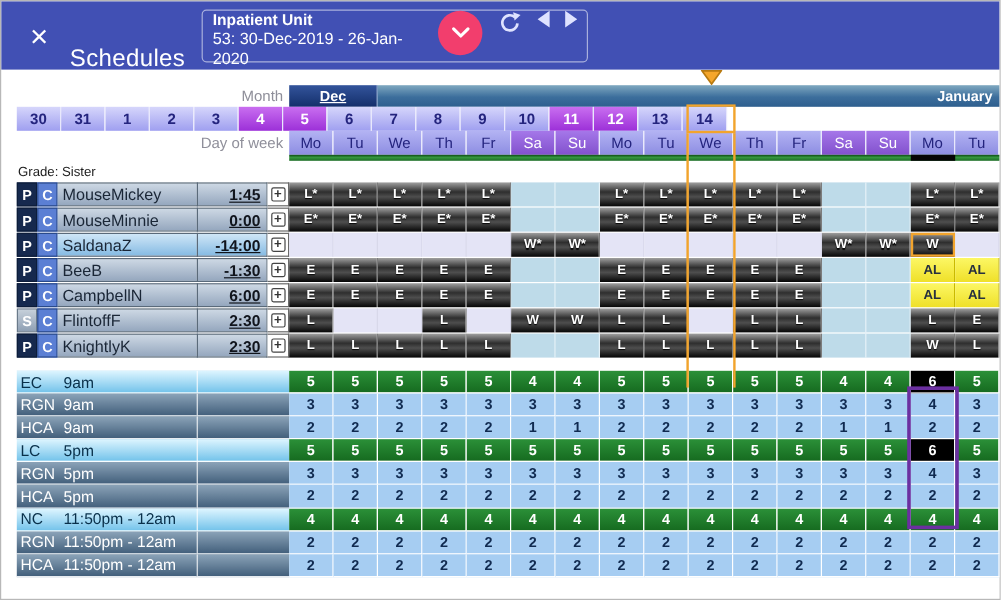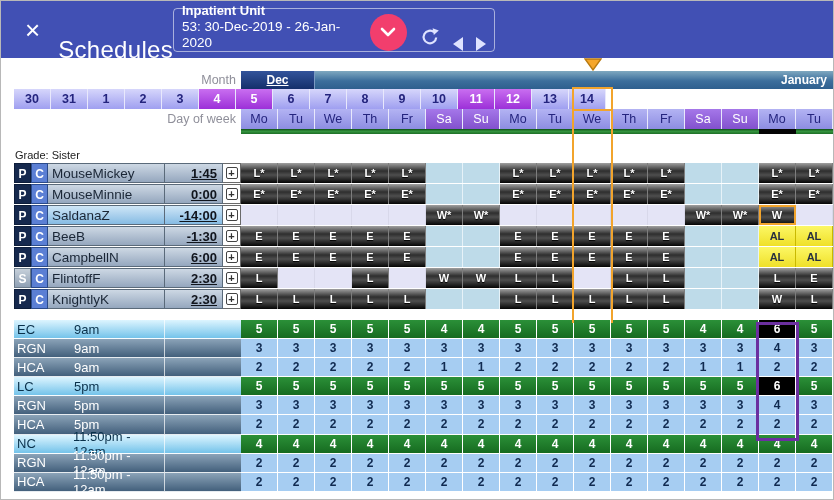--- a/index.html
+++ b/index.html
@@ -2,22 +2,22 @@
 <html><head>
 <meta charset="utf-8">
 <style>
   * { margin:0; padding:0; box-sizing:border-box; }
   body { background:#fff; font-family:"Liberation Sans", sans-serif; }
   .page { position:relative; width:834px; height:500px; background:#fff; overflow:hidden; border:1px solid #b8b8b8; }
 
   
   .topbar { height:57px; background:#4150b4; display:flex; align-items:center; color:#fff; }
   .close-x { margin-left:24px; font-size:26px; line-height:26px; cursor:pointer; font-weight:400; }
-  .app-title { margin-left:18px; font-size:24px; font-weight:400; letter-spacing:.3px;margin-top:40px; }
-  .unit-box { height:44px; width:322px; border:1px solid rgba(255,255,255,.55); border-radius:4px; display:flex; align-items:flex-end; padding:0 8px; }
+  .app-title { margin-left:18px; font-size:20px; font-weight:400; letter-spacing:.3px;margin-top:40px; }
+  .unit-box { margin-left:14px; height:44px; width:322px; border:1px solid rgba(255,255,255,.55); border-radius:4px; display:flex; align-items:flex-start; padding:0 8px; }
   .unit-text { line-height:16px; }
   .unit-name { font-size:13px; font-weight:bold; }
   .unit-period { font-size:13.5px; }
   .pink-btn { margin-left:auto; width:37px; height:37px; border-radius:50%; background:#f23e6d; display:flex; align-items:center; justify-content:center; border:none; cursor:pointer; flex:none; }
   .icon-btn { margin-left:13px; display:flex; align-items:center; cursor:pointer; flex:none; }
   .tri-left { width:0; height:0; border-top:7px solid transparent; border-bottom:7px solid transparent; border-right:10px solid #dfe3ff; }
   .tri-right { width:0; height:0; border-top:7px solid transparent; border-bottom:7px solid transparent; border-left:10px solid #dfe3ff; }
 
   
   .cal { margin-top:13px; }
@@ -33,21 +33,21 @@
   .hcell { width:37px; height:20px; line-height:20px; text-align:center; border-right:1px solid #e8e8fc; color:#24247e; }
   .date-cell { font-size:12.5px; font-weight:bold; background:linear-gradient(#d6d6fb,#9f9ff0); }
   .date-cell.we { background:linear-gradient(#c96ef0,#9c30d8); color:#fff; }
   .day-cell { font-size:12.5px; background:linear-gradient(#b3b3f3,#8d8de2); }
   .day-cell.we { background:linear-gradient(#a577e9,#8251cd); color:#fff; }
   .green-bar { position:relative; margin-left:240px; width:592px; height:5px; background:linear-gradient(#0c4d14,#35953f 45%,#1d6e26); }
   .today-seg { position:absolute; top:0; height:5px; width:37px; background:#050505; }
 
   
   .grade-label { margin-left:14px; height:15px; line-height:15px; font-size:11px; color:#1c1c1c; }
-  .grade-label.first { margin-top:14px; height:15px; }
+  .grade-label.first { margin-top:3px; height:15px; }
   .roster-row { display:flex; margin-left:13px; height:21px; }
   .pc { width:17px; height:20px; line-height:20px; text-align:center; font-size:12px; font-weight:bold; color:#fff; border:1px solid #0d1d3a; cursor:pointer; }
   .pc.p { background:#16294e; }
   .pc.c { background:#5b7fd4; border-color:#2a4a8a; }
   .pc.s { background:linear-gradient(#c6d0da,#8fa0b4); border-color:#6a7a8a; }
   .name-cell { width:117px; height:20px; line-height:19px; background:linear-gradient(#cdd8e4,#95a7be); border:1px solid #5a6a7a; border-left:none; font-size:13.5px; color:#1a2636; padding-left:4px; overflow:hidden; cursor:pointer; }
   .hours-cell { width:58px; height:20px; line-height:19px; background:linear-gradient(#cdd8e4,#95a7be); border:1px solid #5a6a7a; border-left:none; font-size:13px; font-weight:bold; color:#10141c; text-align:right; padding-right:5px;text-decoration:underline; }
   .hl .name-cell, .hl .hours-cell { background:linear-gradient(#cfe6f7,#86bbe3); }
   .plus-cell { width:18px; height:20px; background:#fff; border:1px solid #6a6a6a; border-left:none; display:flex; align-items:center; justify-content:center; cursor:pointer; }
   .plus-box { width:12px; height:12px; border:1px solid #444; border-radius:2px; font-size:11px; line-height:10px; font-weight:bold; color:#333; text-align:center; }
@@ -55,21 +55,21 @@
   .cell { width:37px; height:20px; line-height:20px; text-align:center; font-size:11px; font-weight:bold; border-right:1px solid #d8d8ea; cursor:pointer; }
   .cell.dark { background:linear-gradient(180deg,#a0a0a0 0%,#2e2e2e 40%,#4e4e4e 60%,#050505 100%); color:#fff; border-right-color:#7d7d7d; text-shadow:0 1px 1px #000; }
   .cell.wd { background:#e4e4f6; }
   .cell.we { background:#bedbe9; border-right-color:#e6f2f8; }
   .cell.al { background:linear-gradient(#fcf765,#efe029); color:#27303f; border-right-color:#c9b900; }
   .cell.sel { outline:2px solid #f2a42c; outline-offset:-2px; }
 
   
   .summary { margin-top:10px; }
   .sum-row { display:flex; margin-left:13px; height:19.1px; }
-  .sum-label { width:150px; display:flex; padding-left:3px; font-size:13px; align-items:center; border-bottom:1px solid rgba(255,255,255,.8);gap:21px; }
+  .sum-label { width:150px; display:flex; padding-left:3px; font-size:13px; align-items:center; border-bottom:1px solid rgba(255,255,255,.8); }
   .sum-label .code { width:36px; }
   .sum-fill { width:77px; border-left:1px solid rgba(255,255,255,.7); border-bottom:1px solid rgba(255,255,255,.8); }
   .sum-row.main .sum-label, .sum-row.main .sum-fill { background:linear-gradient(#ddf5ff,#74c3ea); color:#09304a; }
   .sum-row.sub .sum-label, .sum-row.sub .sum-fill { background:linear-gradient(#8ba3b8,#43607c); color:#fff; }
   .sum-cell { width:37px; text-align:center; font-size:12px; font-weight:bold; border-right:1px solid #fff; border-bottom:1px solid #fff; line-height:18px; }
   .sum-cell.green { background:linear-gradient(#2b9038,#166b20); color:#fff; }
   .sum-cell.blue { background:#a6cdf2; color:#102a50; }
   .sum-cell.black { background:#000; color:#fff; }
 
   

